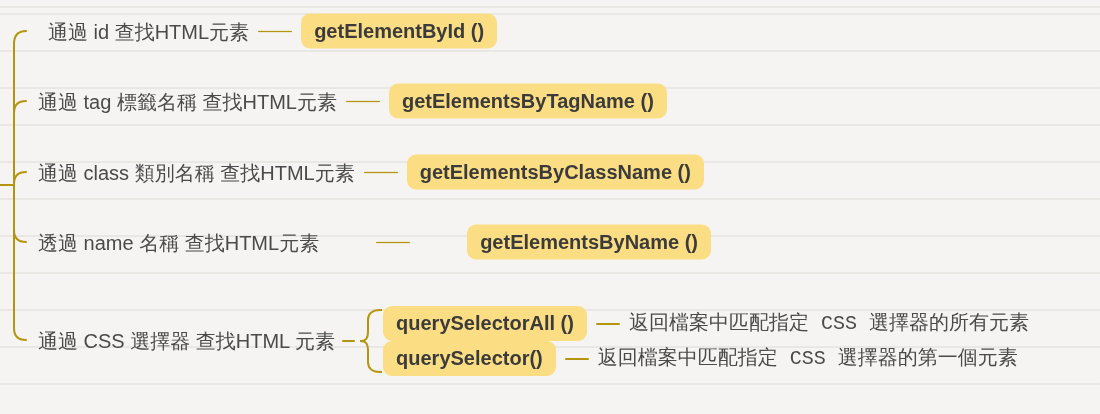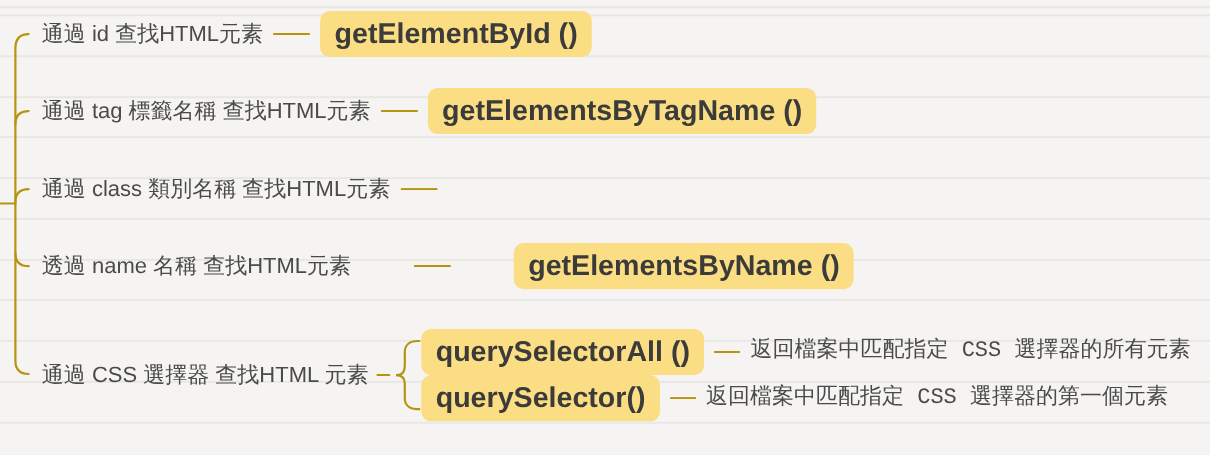--- a/index.html
+++ b/index.html
@@ -39,21 +39,21 @@
     border-top: 2px solid #b5950e;
     border-radius: 2px;
     margin: 0 9px;
     flex: none;
   }
   .dash.short { width: 13px; margin: 0 5px 0 7px; }
   .dash.mid   { width: 24px; margin: 0 9px; }
   .node {
     background: #fbdd83;
     color: #3b3b3b;
-    font-size: 26px;
+    font-size: 20px;
     font-weight: bold;
     line-height: 1.2;
     padding: 5px 13px 6px 13px;
     border-radius: 9px;
     flex: none;
   }
   .note {
     font-size: 20px;
     color: #4a4a4a;
     line-height: 1.2;
@@ -79,35 +79,36 @@
   <svg class="connector-svg" width="1100" height="414" viewBox="0 0 1100 414">
     <g stroke="#b5950e" stroke-width="2" fill="none" stroke-linecap="round">
       <path d="M0 185 H14"></path>
       <path d="M26 31 Q14 31 14 44 V328 Q14 340 26 340"></path>
       <path d="M14 113 Q14 101 26 101"></path>
       <path d="M14 184 Q14 172 26 172"></path>
       <path d="M14 230 Q14 242 26 242"></path>
     </g>
   </svg>
 
-  <div class="row" style="left:38px; top:31px;">
+  <div class="row" style="left:48px; top:31px;">
     <span class="branch-label">通過 id 查找HTML元素</span>
     <div class="dash"></div>
     <span class="node">getElementById ()</span>
   </div>
 
   <div class="row" style="left:38px; top:101px;">
     <span class="branch-label">通過 tag 標籤名稱 查找HTML元素</span>
     <div class="dash"></div>
     <span class="node">getElementsByTagName ()</span>
   </div>
 
   <div class="row" style="left:38px; top:172px;">
     <span class="branch-label">通過 class 類別名稱 查找HTML元素</span>
     <div class="dash"></div>
+    <span class="node">getElementsByClassName ()</span>
   </div>
 
   <div class="row" style="left:38px; top:242px;gap:48px;">
     <span class="branch-label">透過 name 名稱 查找HTML元素</span>
     <div class="dash"></div>
     <span class="node">getElementsByName ()</span>
   </div>
 
   <div class="row" style="left:38px; top:341px;">
     <span class="branch-label">通過 CSS 選擇器 查找HTML 元素</span>

